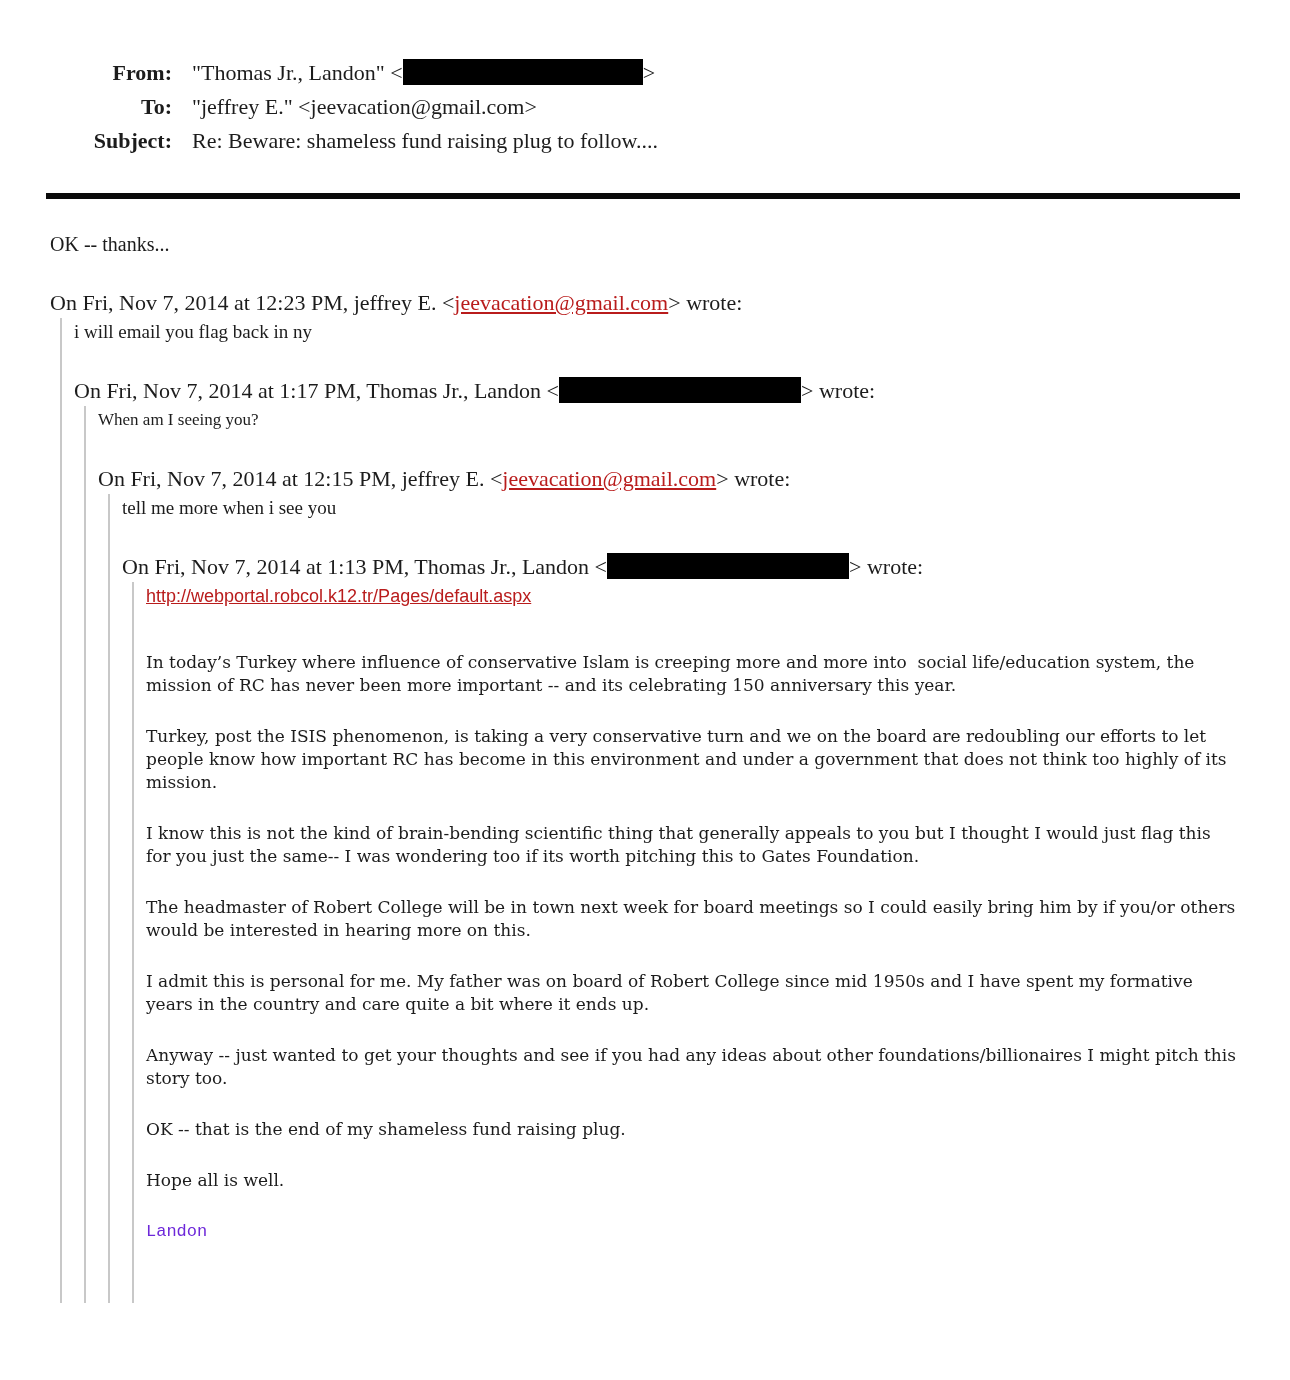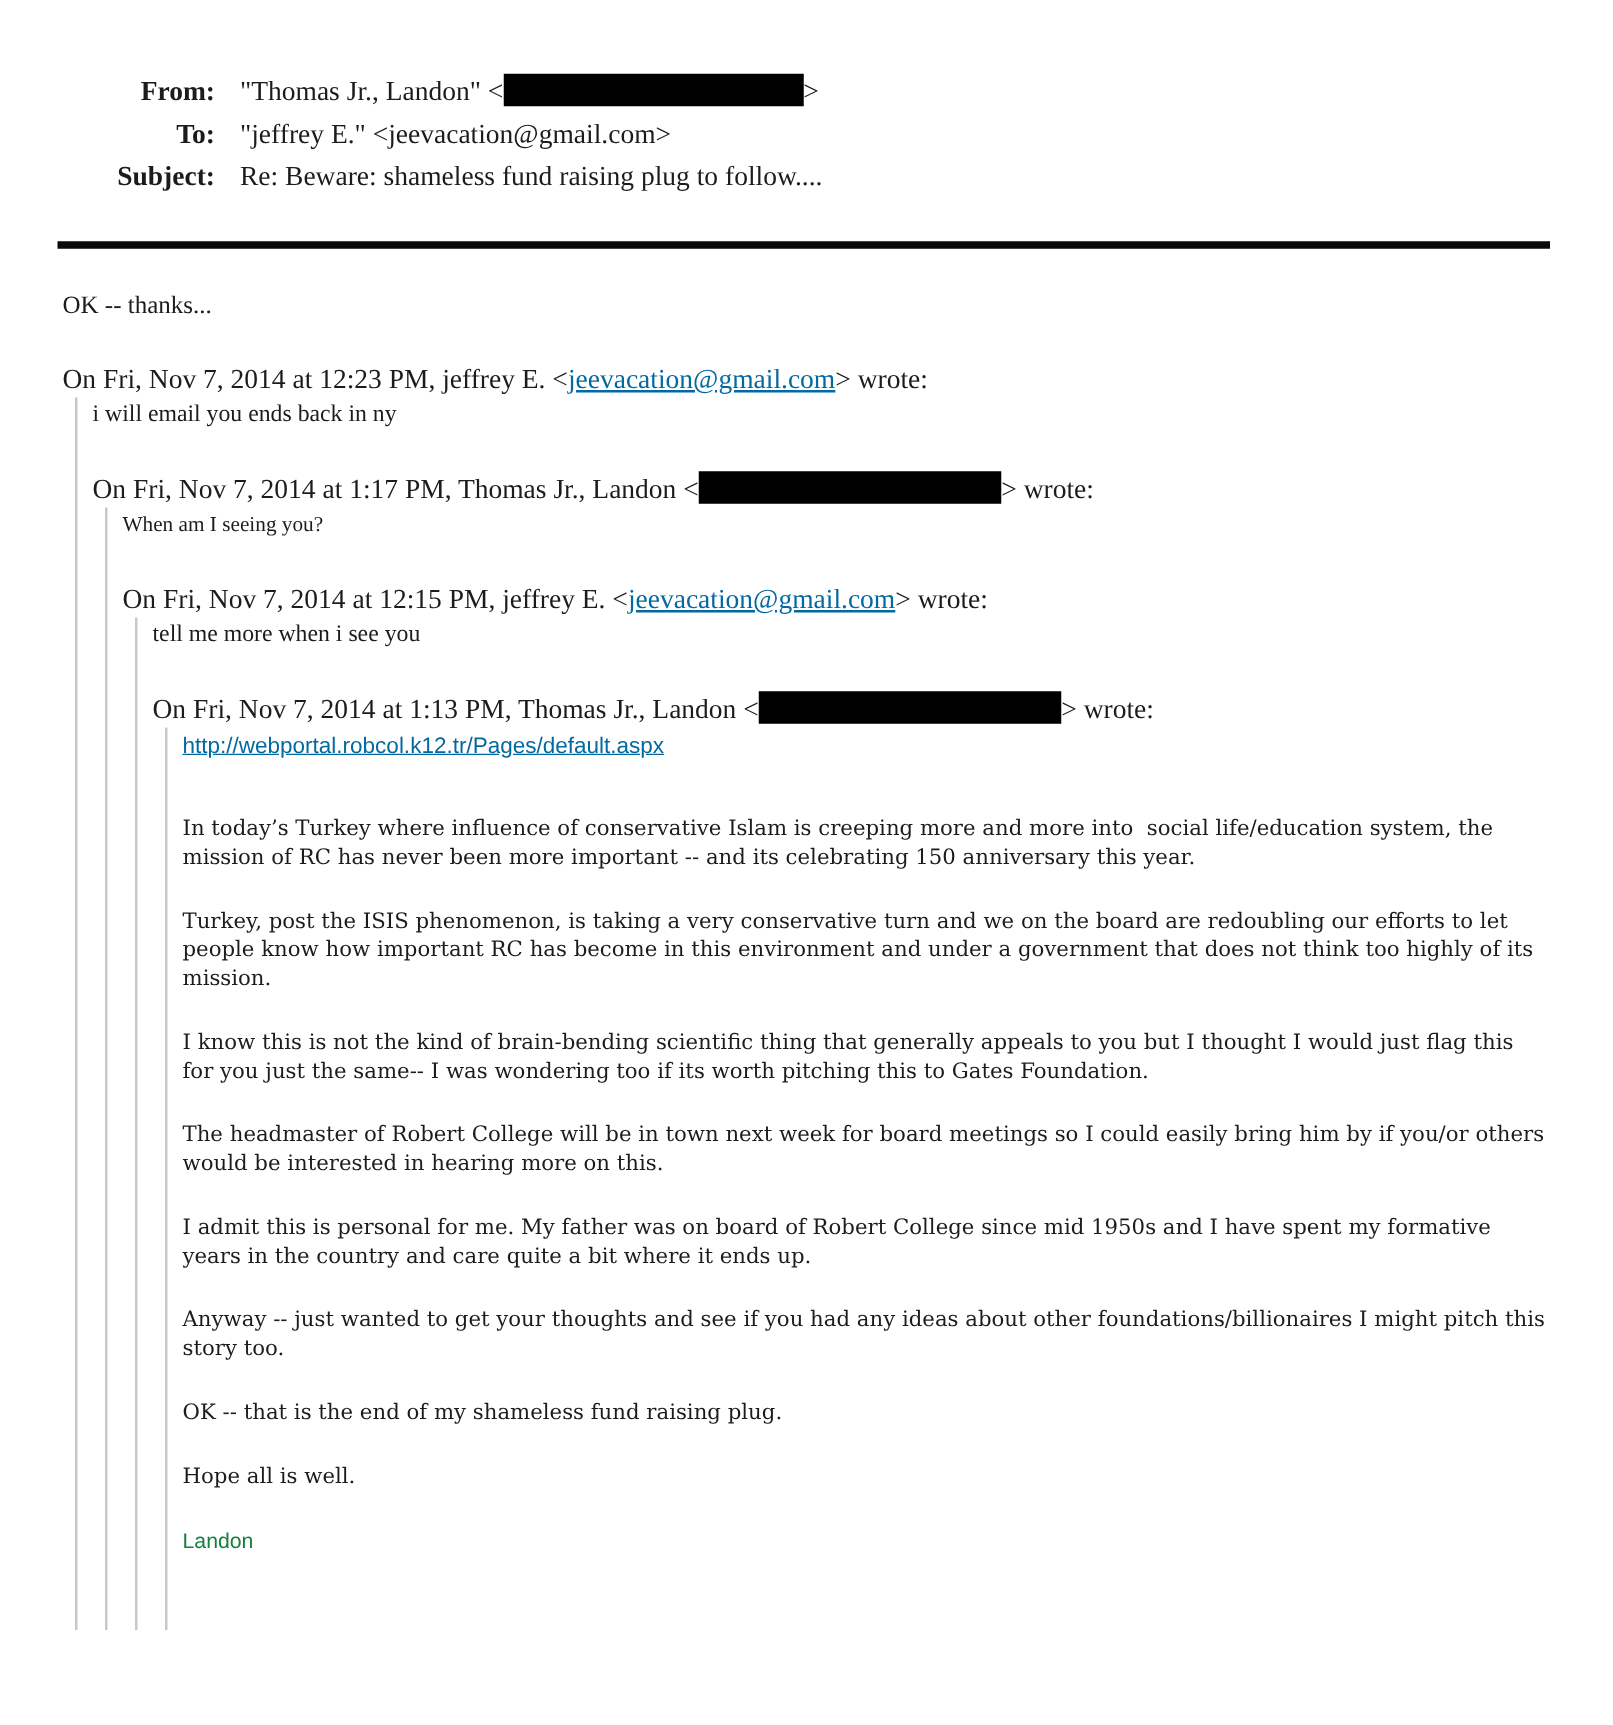--- a/index.html
+++ b/index.html
@@ -40,43 +40,43 @@
   .msg  { font-size: 19px; line-height: 28px; white-space: pre-wrap; }
   .msg.small { font-size: 17px; }
 
   blockquote.q {
     margin: 0 0 0 10px;
     padding: 0 0 0 12px;
     border-left: 2px solid #c8c8c8;
   }
 
   a.mail-link, .weblink {
-    color: #0369a1;
+    color: #b91c1c;
     text-decoration: underline;
     cursor: pointer;
   }
   .weblink-line { line-height: 28px; }
   .weblink {
     font-family: "Liberation Sans", sans-serif;
     font-size: 18px;
   }
 
   .paras { margin-top: 40px; max-width: 1115px; }
   .para {
     font-family: "DejaVu Serif", serif;
     font-size: 17px; line-height: 23px;
     margin: 28px 0 0 0;
     white-space: pre-wrap;
   }
   .para.first { margin-top: 0; }
 
   .sig {
-    font-family: Liberation Sans, sans-serif;
+    font-family: Liberation Mono, monospace;
     font-size: 17px; line-height: 23px;
-    color: #15803d;
+    color: #6d28d9;
     margin-top: 28px;
   }
   .tail-spacer { height: 60px; }
 </style>
 </head>
 <body>
 
 <div class="page">
 
   <div class="header">
@@ -96,21 +96,21 @@
 
   <div class="rule"></div>
 
   <div class="mail-body">
 
     <div class="opening">OK -- thanks...</div>
 
     <div class="attr"><span>On Fri, Nov 7, 2014 at 12:23 PM, jeffrey E. &lt;</span><a class="mail-link">jeevacation@gmail.com</a><span>&gt; wrote:</span></div>
 
     <blockquote class="q">
-      <div class="msg">i will email you ends back in ny</div>
+      <div class="msg">i will email you flag back in ny</div>
 
       <div class="attr"><span>On Fri, Nov 7, 2014 at 1:17 PM, Thomas Jr., Landon </span><span>&lt;</span><span class="redact wide"></span><span>&gt;</span><span> wrote:</span></div>
 
       <blockquote class="q">
         <div class="msg small">When am I seeing you?</div>
 
         <div class="attr"><span>On Fri, Nov 7, 2014 at 12:15 PM, jeffrey E. &lt;</span><a class="mail-link">jeevacation@gmail.com</a><span>&gt; wrote:</span></div>
 
         <blockquote class="q">
           <div class="msg">tell me more when i see you</div>

